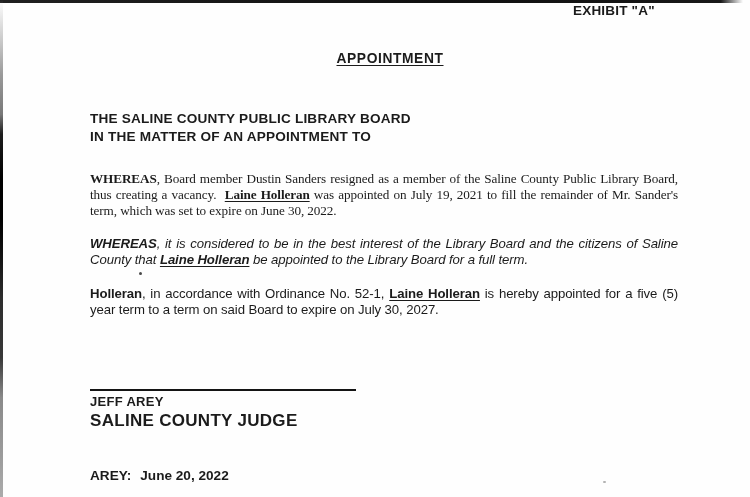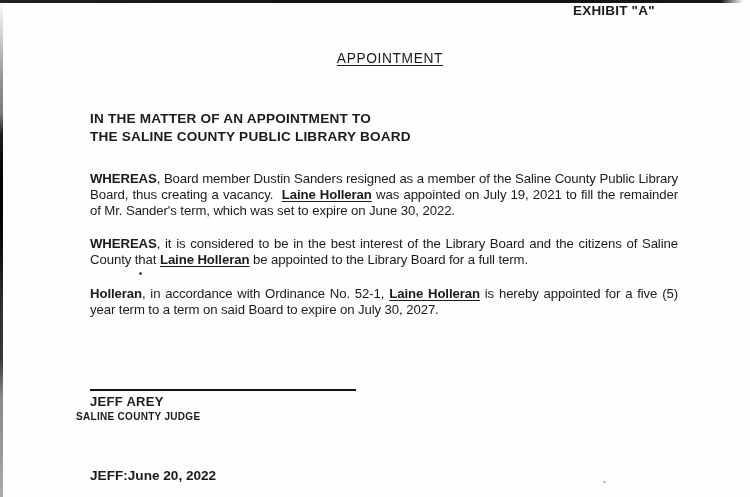--- a/index.html
+++ b/index.html
@@ -34,80 +34,80 @@
   #dot-1 { top: 272px; left: 139px; width: 3px; height: 3px; background: #4a4a4a; border-radius: 50%; }
   #dot-2 { top: 481px; left: 603px; width: 3px; height: 2px; background: #b3b3b3; border-radius: 1px; }
 
   
   .exhibit {
     position: absolute; top: 3px; left: 573px;
     font-weight: bold; font-size: 13.5px; letter-spacing: 0.2px;
   }
   .title {
     position: absolute; top: 51px; left: 96px; width: 588px;
-    text-align: center; font-weight: normal; font-size: 13.8px;
+    text-align: center; font-weight: bold; font-size: 13.8px;
     letter-spacing: 0.6px; text-decoration: underline;
     text-underline-offset: 2px;
   }
   .caption {
     position: absolute; top: 110px; left: 90px;
     font-weight: bold; font-size: 13.6px; line-height: 18px;
     letter-spacing: 0.2px;
   }
   .para {
     position: absolute; left: 90px; width: 588px;
     font-size: 13.2px; line-height: 16.2px;
     text-align: justify; letter-spacing: -0.1px;
     white-space: pre-wrap;
   }
-  #para-0 { top: 171px; }
-  #para-1 { top: 236px; }
+  #para-0 { top: 171px; font-family: Liberation Serif, serif; }
+  #para-1 { top: 236px; font-style: italic; }
   #para-2 { top: 286px; }
   .para .seg-bold { font-weight: bold; }
   .para .seg-underline { text-decoration: underline; text-underline-offset: 2px; }
 
   .sig-line {
     position: absolute; top: 389px; left: 90px;
     width: 266px; height: 2px; background: #141414;
   }
   .sig-name  { position: absolute; top: 394px; left: 90px; font-weight: bold; font-size: 13px; letter-spacing: 0.3px; }
-  .sig-title { position: absolute; top: 411px; left: 76px; font-weight: bold; font-size: 10px; letter-spacing: 0.3px; }
+  .sig-title { position: absolute; top: 411px; left: 90px; font-weight: bold; font-size: 17px; letter-spacing: 0.3px; }
 
   .date-line { position: absolute; top: 468px; left: 90px; font-weight: bold; font-size: 13.6px; }
-  .date-line .value { margin-left: 0; }
+  .date-line .value { margin-left: 9px; }
 </style>
 </head>
 <body>
 
 <div class="page">
 
   <div class="top-edge-line"></div>
   <div class="left-edge-line"></div>
 
   <div class="exhibit">EXHIBIT "A"</div>
 
   <div class="title">APPOINTMENT</div>
 
   <div class="caption">
+    <div>THE SALINE COUNTY PUBLIC LIBRARY BOARD</div>
     <div>IN THE MATTER OF AN APPOINTMENT TO</div>
-    <div>THE SALINE COUNTY PUBLIC LIBRARY BOARD</div>
   </div>
 
   <div class="para" id="para-0"><span class="seg-bold">WHEREAS</span><span>, Board member Dustin Sanders resigned as a member of the Saline County Public Library Board, thus creating a vacancy.  </span><span class="seg-bold seg-underline">Laine Holleran</span><span> was appointed on July 19, 2021 to fill the remainder of Mr. Sander's term, which was set to expire on June 30, 2022.</span></div>
 
   <div class="para" id="para-1"><span class="seg-bold">WHEREAS</span><span>, it is considered to be in the best interest of the Library Board and the citizens of Saline County that </span><span class="seg-bold seg-underline">Laine Holleran</span><span> be appointed to the Library Board for a full term.</span></div>
 
   <div class="para" id="para-2"><span class="seg-bold">Holleran</span><span>, in accordance with Ordinance No. 52-1, </span><span class="seg-bold seg-underline">Laine Holleran</span><span> is hereby appointed for a five (5) year term to a term on said Board to expire on July 30, 2027.</span></div>
 
   <div class="sig-line"></div>
 
   <div class="sig-name">JEFF AREY</div>
 
   <div class="sig-title">SALINE COUNTY JUDGE</div>
 
   <div class="date-line">
-    <span class="label">JEFF:</span><span class="value">June 20, 2022</span>
+    <span class="label">AREY:</span><span class="value">June 20, 2022</span>
   </div>
 
   <div class="artifact-dot" id="dot-1"></div>
   <div class="artifact-dot" id="dot-2"></div>
 
 </div>
 
 </body></html>

